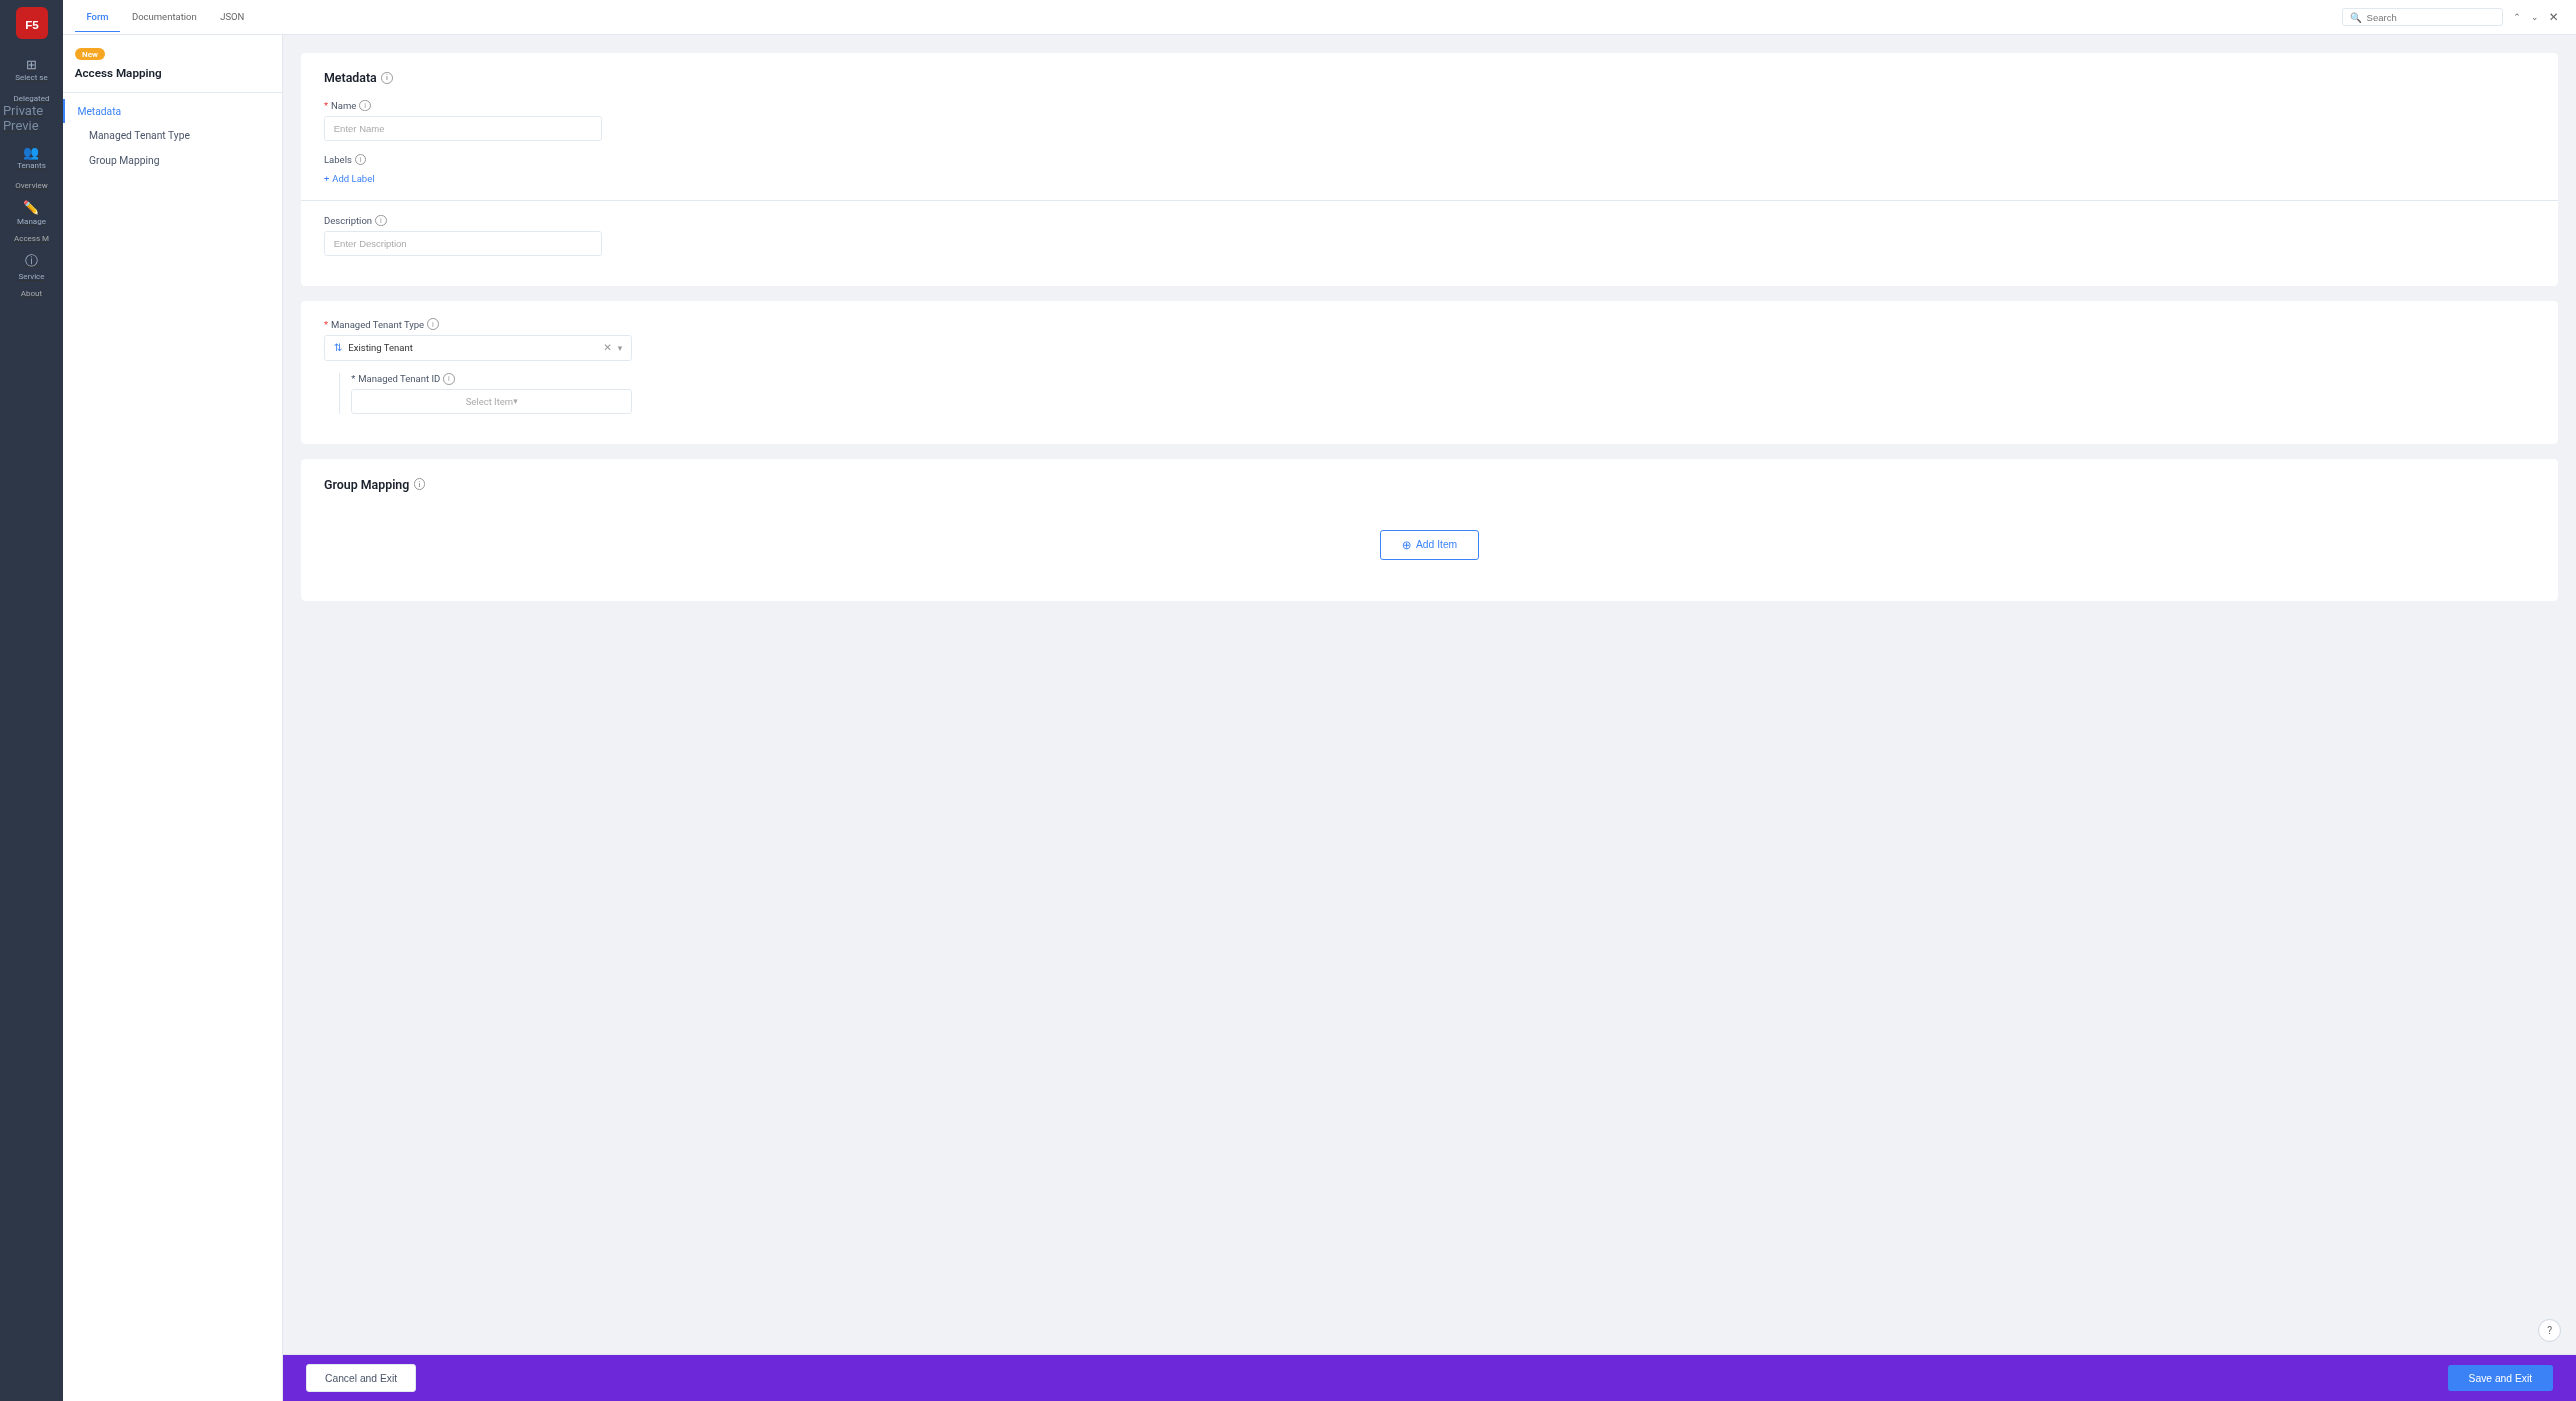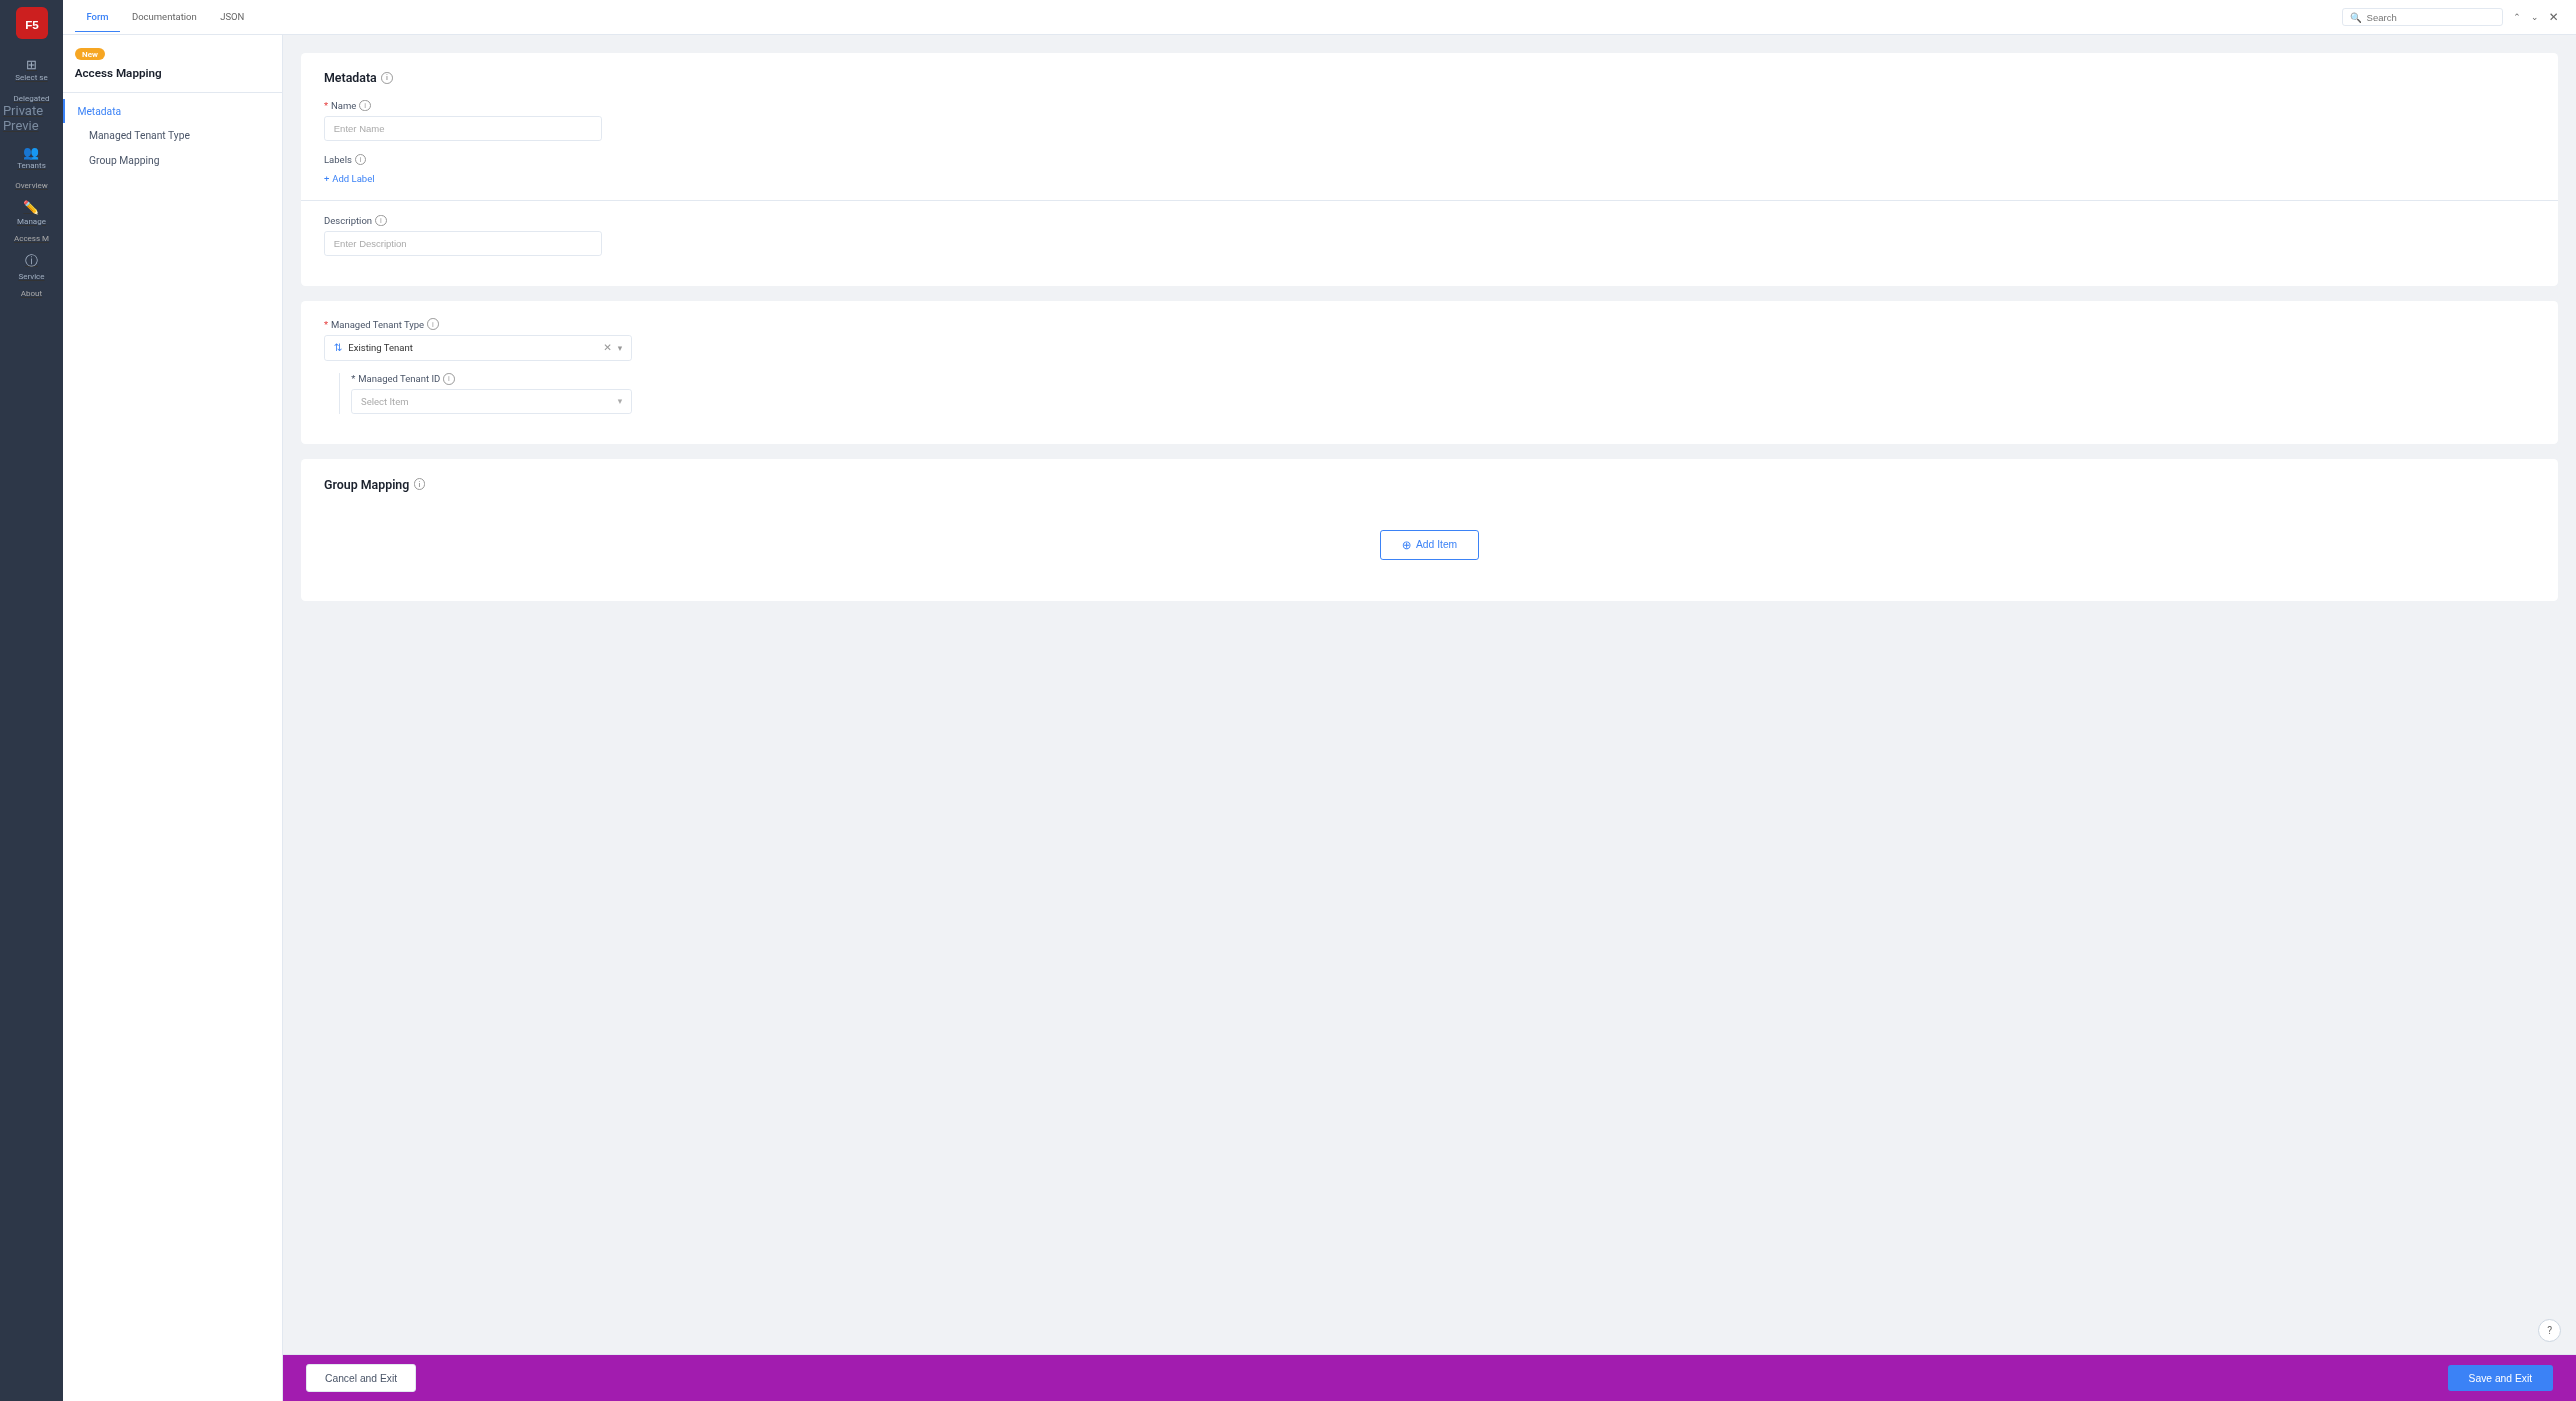--- a/index.html
+++ b/index.html
@@ -59,31 +59,31 @@
     
     .select-wrapper { position: relative; width: 308px; }
     .select-field { border: 0.7px solid #e2e8f0; border-radius: 2.9px; padding: 5.9px 8.8px; font-size: 9.5px; color: #333; display: flex; align-items: center; gap: 5.9px; cursor: pointer; background: #fff; }
     .select-field .select-icon { color: #3b82f6; font-size: 10.3px; }
     .select-field .select-value { flex: 1; }
     .select-field .clear-btn { color: #999; cursor: pointer; font-size: 10.3px; }
     .select-field .chevron { color: #999; font-size: 8.8px; }
 
     .nested-field { margin-left: 14.6px; margin-top: 11.7px; padding-left: 11.7px; border-left: 1.5px solid #e2e8f0; }
     .nested-label { font-size: 9.5px; color: #4a5568; margin-bottom: 4.4px; display: flex; align-items: center; gap: 2.9px; }
-    .select-item-field { border: 0.7px solid #e2e8f0; border-radius: 2.9px; padding: 5.9px 8.8px; font-size: 9.5px; color: #aaa; display: flex; align-items: center; justify-content: space-between; cursor: pointer; background: #fff; width: 100%; }
+    .select-item-field { border: 0.7px solid #e2e8f0; border-radius: 2.9px; padding: 5.9px 8.8px; font-size: 9.5px; color: #aaa; display: flex; align-items: center; justify-content: center; cursor: pointer; background: #fff; width: 100%; }
     .select-item-field .chevron { color: #aaa; font-size: 8.8px; }
 
     
     .empty-state { text-align: center; padding: 23.4px 11.7px; }
     .empty-text { color: #666; font-size: 9.5px; margin-bottom: 14.6px; }
     .add-item-btn { border: 0.7px solid #3b82f6; color: #3b82f6; background: #fff; border-radius: 2.9px; padding: 7.3px 20.5px; font-size: 10.3px; cursor: pointer; display: inline-flex; align-items: center; gap: 4.4px; }
     .add-item-btn .plus-circle { font-size: 11.7px; }
 
     
-    .bottom-bar { height: 47px; background: #a21caf; border-top: 0.7px solid #e2e8f0; display: flex; align-items: center; justify-content: space-between; padding: 0 23.4px; flex-shrink: 0; }
+    .bottom-bar { height: 47px; background: #6d28d9; border-top: 0.7px solid #e2e8f0; display: flex; align-items: center; justify-content: space-between; padding: 0 23.4px; flex-shrink: 0; }
     .cancel-btn { border: 0.7px solid #e2e8f0; color: #4a5568; background: #fff; border-radius: 2.9px; padding: 7.3px 17.6px; font-size: 10.3px; cursor: pointer; }
     .save-btn { background: #3b82f6; color: #fff; border: none; border-radius: 2.9px; padding: 7.3px 20.5px; font-size: 10.3px; cursor: pointer; font-weight: 500; }
 
     
     .help-icon-corner { position: fixed; bottom: 59px; right: 14.6px; width: 23.4px; height: 23.4px; border-radius: 50%; border: 0.7px solid #cbd5e0; display: flex; align-items: center; justify-content: center; color: #666; cursor: pointer; background: #fff; }
   </style>
 </head>
 <body>
 
 <div class="app-layout">

